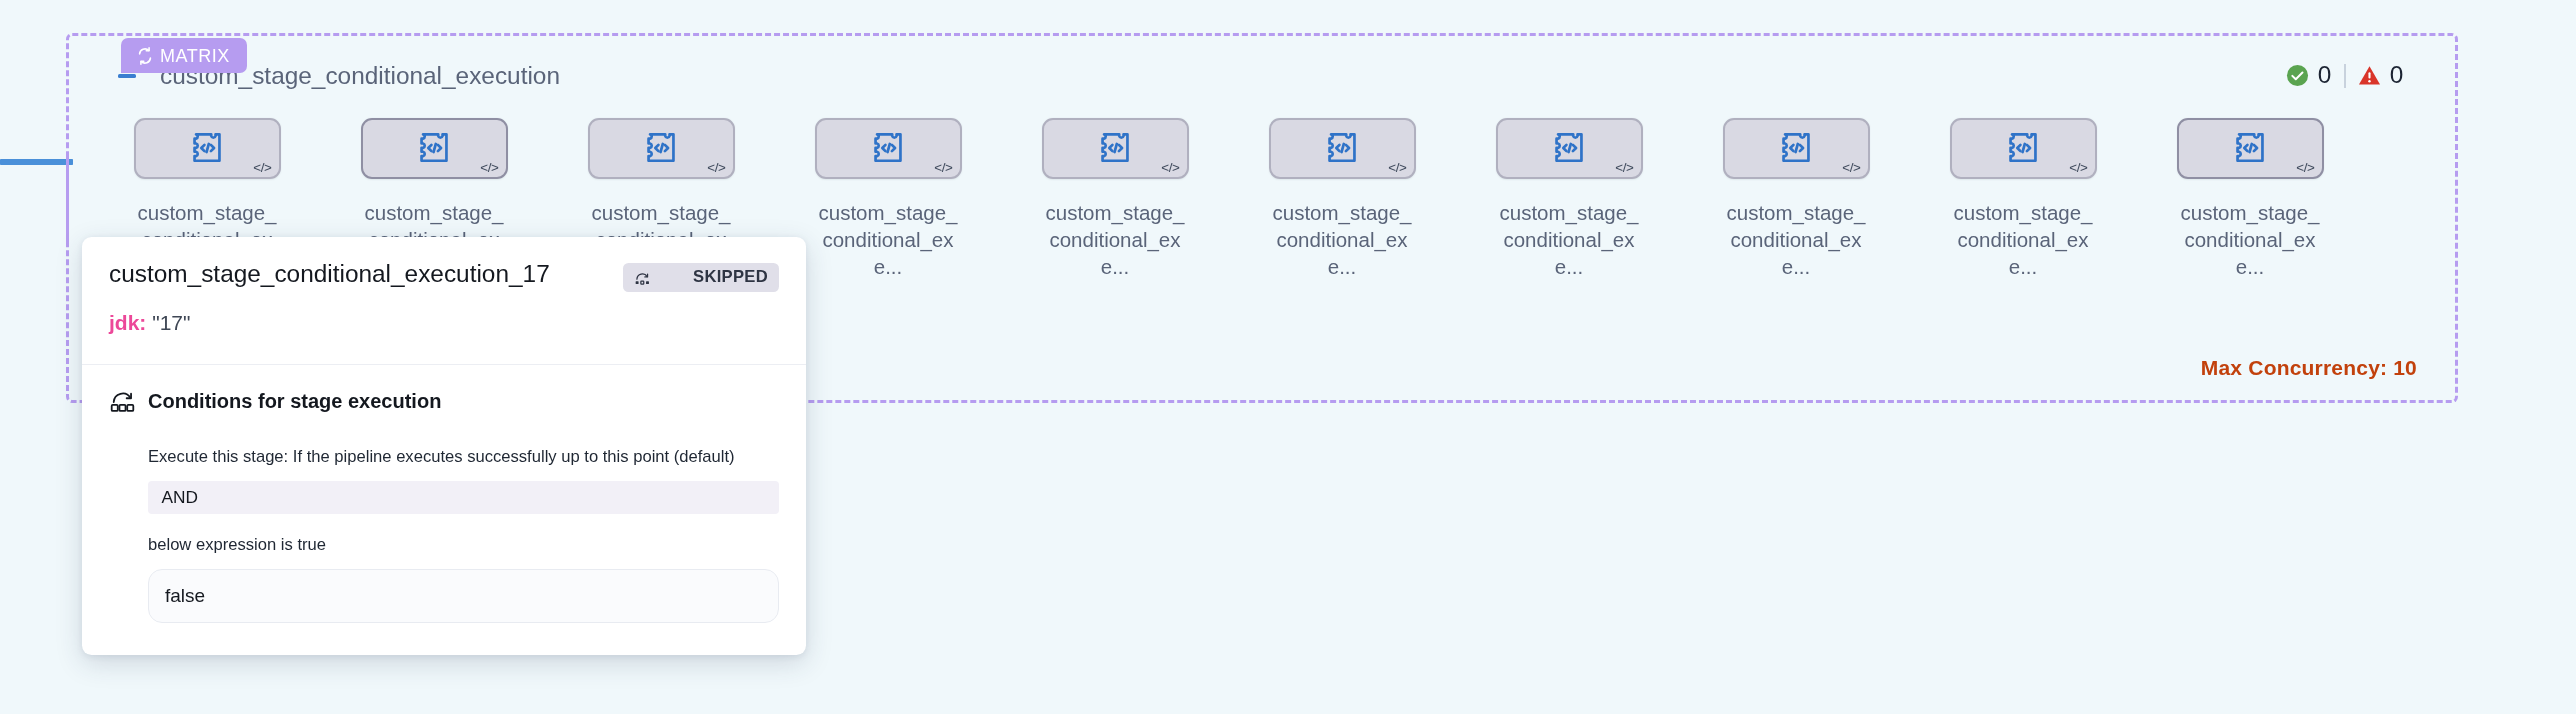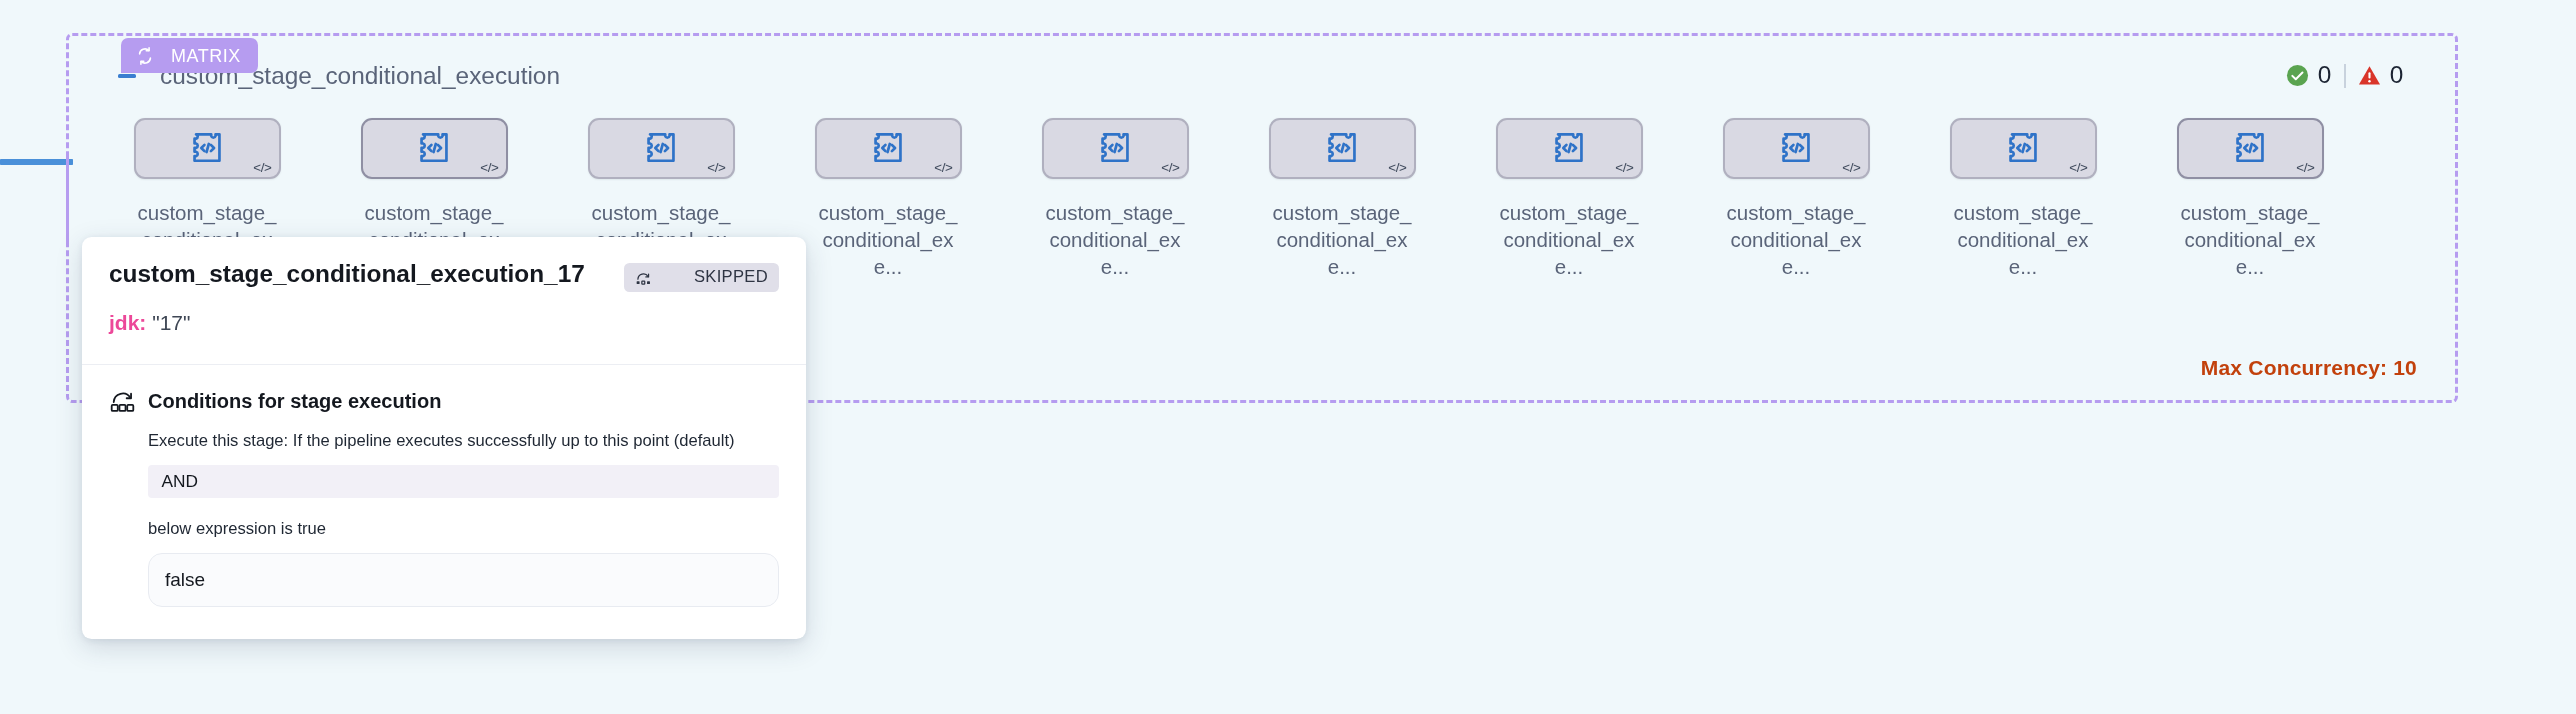--- a/index.html
+++ b/index.html
@@ -54,21 +54,21 @@
   .matrix-badge {
     position: absolute;
     left: 52px;
     top: 2.4px;
     height: 35px;
     padding: 0 17.3px 0 14px;
     background: #b69cf0;
     border-radius: 7px 7px 7px 0;
     display: flex;
     align-items: center;
-    gap: 16px;
+    gap: 5px;
     z-index: 6;
   }
   .matrix-badge .label {
     color: #ffffff;
     font-size: 18px;
     font-weight: 500;
     letter-spacing: 0.5px;
     line-height: 1;
   }
   .loop-icon { width: 20px; height: 20px; display: block; }
@@ -192,41 +192,41 @@
     width: 0; height: 0;
     border-left: 19px solid transparent;
     border-right: 19px solid transparent;
     border-bottom: 16px solid #ffffff;
     z-index: 21;
   }
   .pop-head { padding: 22px 27px 27px 27px; }
   .pop-head-row { display: flex; align-items: flex-start; }
   .pop-title {
     font-size: 24.4px;
-    font-weight: bold;
+    font-weight: normal;
     color: #14181f;
     line-height: 1.25;
     flex: 1 1 auto;
     word-break: break-all;
   }
   .skipped-badge {
     flex: 0 0 auto;
     margin-left: 19px;
     margin-top: 4px;
     height: 29px;
     padding: 0 11px;
     background: #e0dfe9;
     border-radius: 5.5px;
     display: flex;
     align-items: center;
     gap: 6.3px;
   }
   .skipped-badge .txt {
     font-size: 16.6px;
-    font-weight: normal;
+    font-weight: bold;
     color: #2e3443;
     letter-spacing: 0.3px;
     line-height: 1;
     margin-left: 36px;
   }
   .skip-icon { width: 16.6px; height: 16.6px; display: block; }
 
   .pop-sub {
     margin-top: 17.3px;
     font-size: 21px;
@@ -236,21 +236,21 @@
   .pop-sub .k { font-weight: bold; color: #ec4899; }
 
   .pop-divider { height: 1.6px; background: #eceef3; }
 
   .pop-body { padding: 22px 27px 32px 27px; }
   .cond-head { display: flex; align-items: center; gap: 12px; }
   .cond-icon { width: 27px; height: 27px; display: block; flex: 0 0 auto; }
   .cond-title { font-size: 20px; font-weight: bold; color: #14181f; line-height: 1.2; }
 
   .cond-inner { padding-left: 39px; }
-  .cond-desc { margin-top: 16px; font-size: 16.6px; color: #1f2733; line-height: 1.35; }
+  .cond-desc { margin-top: 32px; font-size: 16.6px; color: #1f2733; line-height: 1.35; }
 
   .op-field {
     margin-top: 12px;
     height: 33px;
     background: #f2f0f7;
     border-radius: 4px;
     display: flex;
     align-items: center;
     padding: 0 13.4px;
     font-size: 17.3px;

